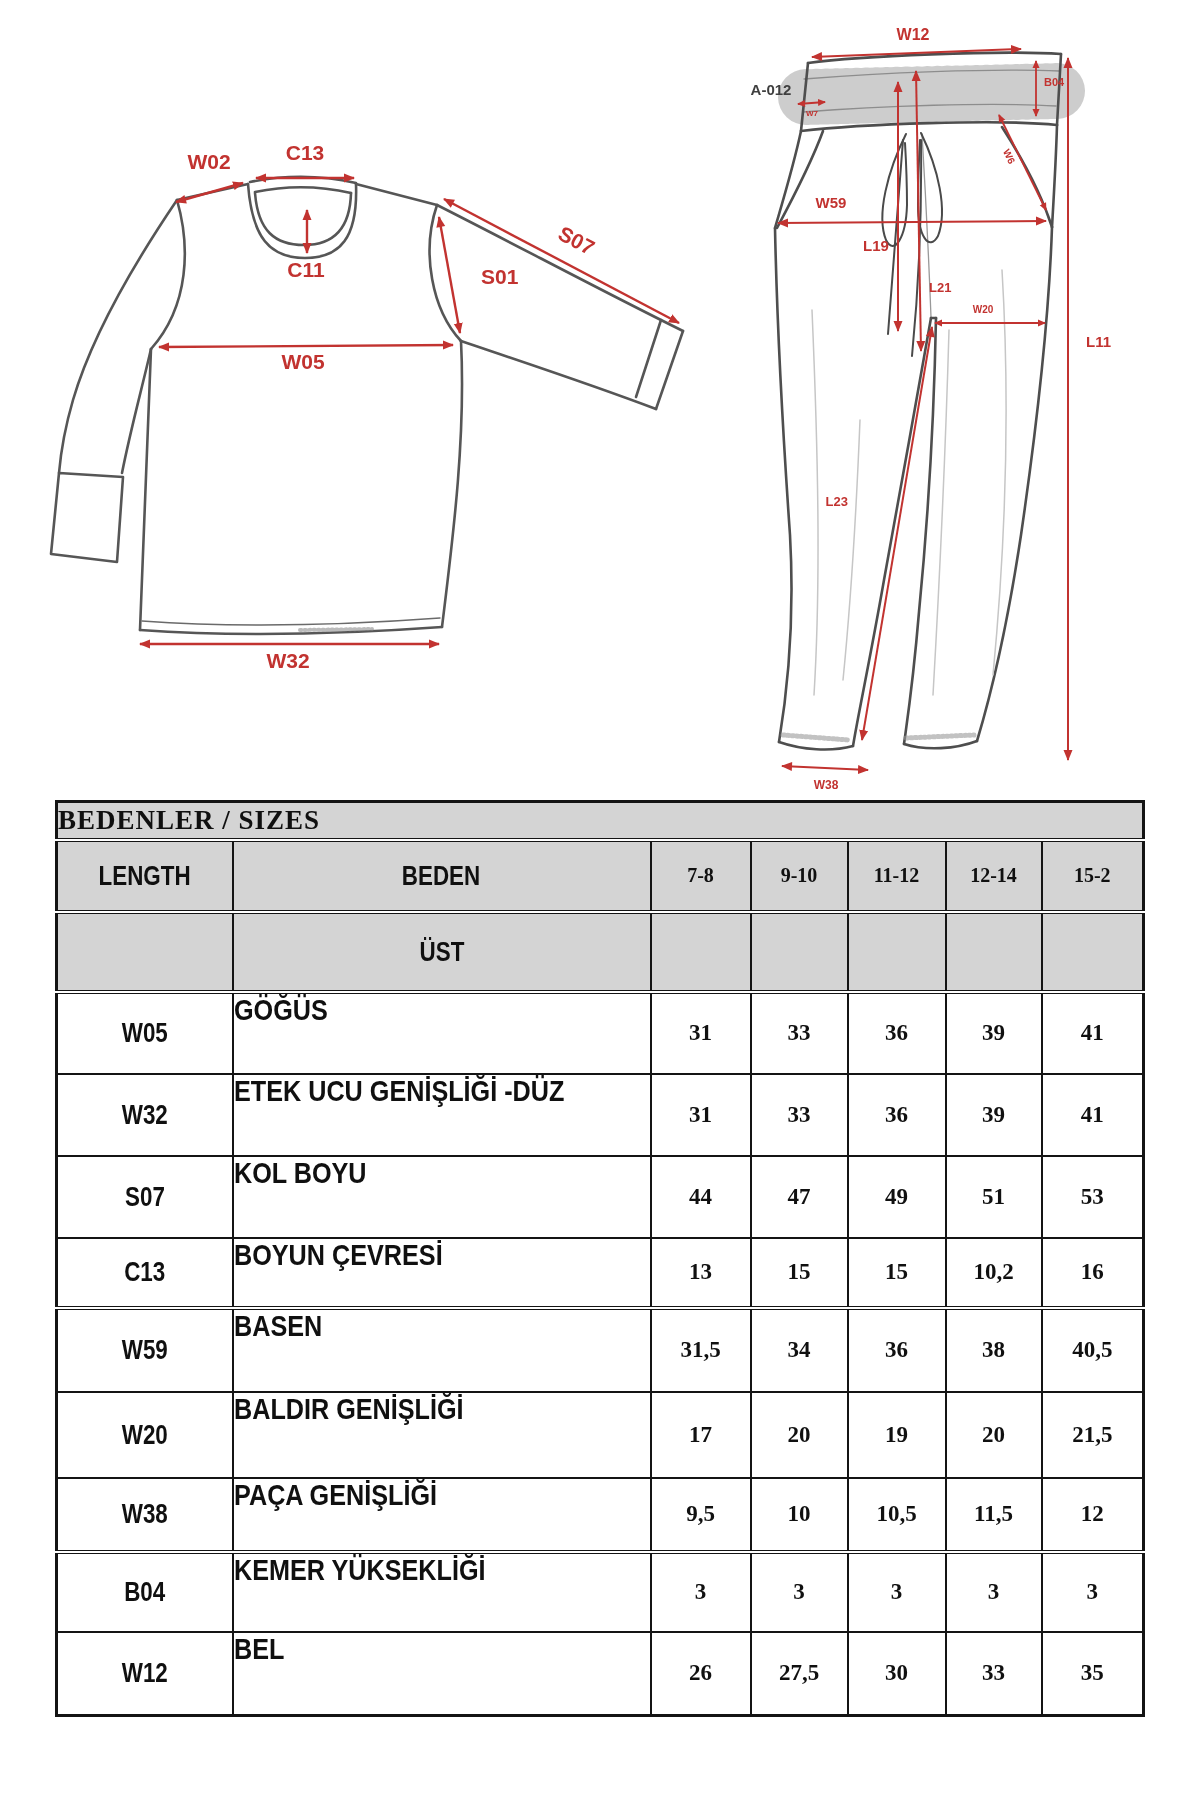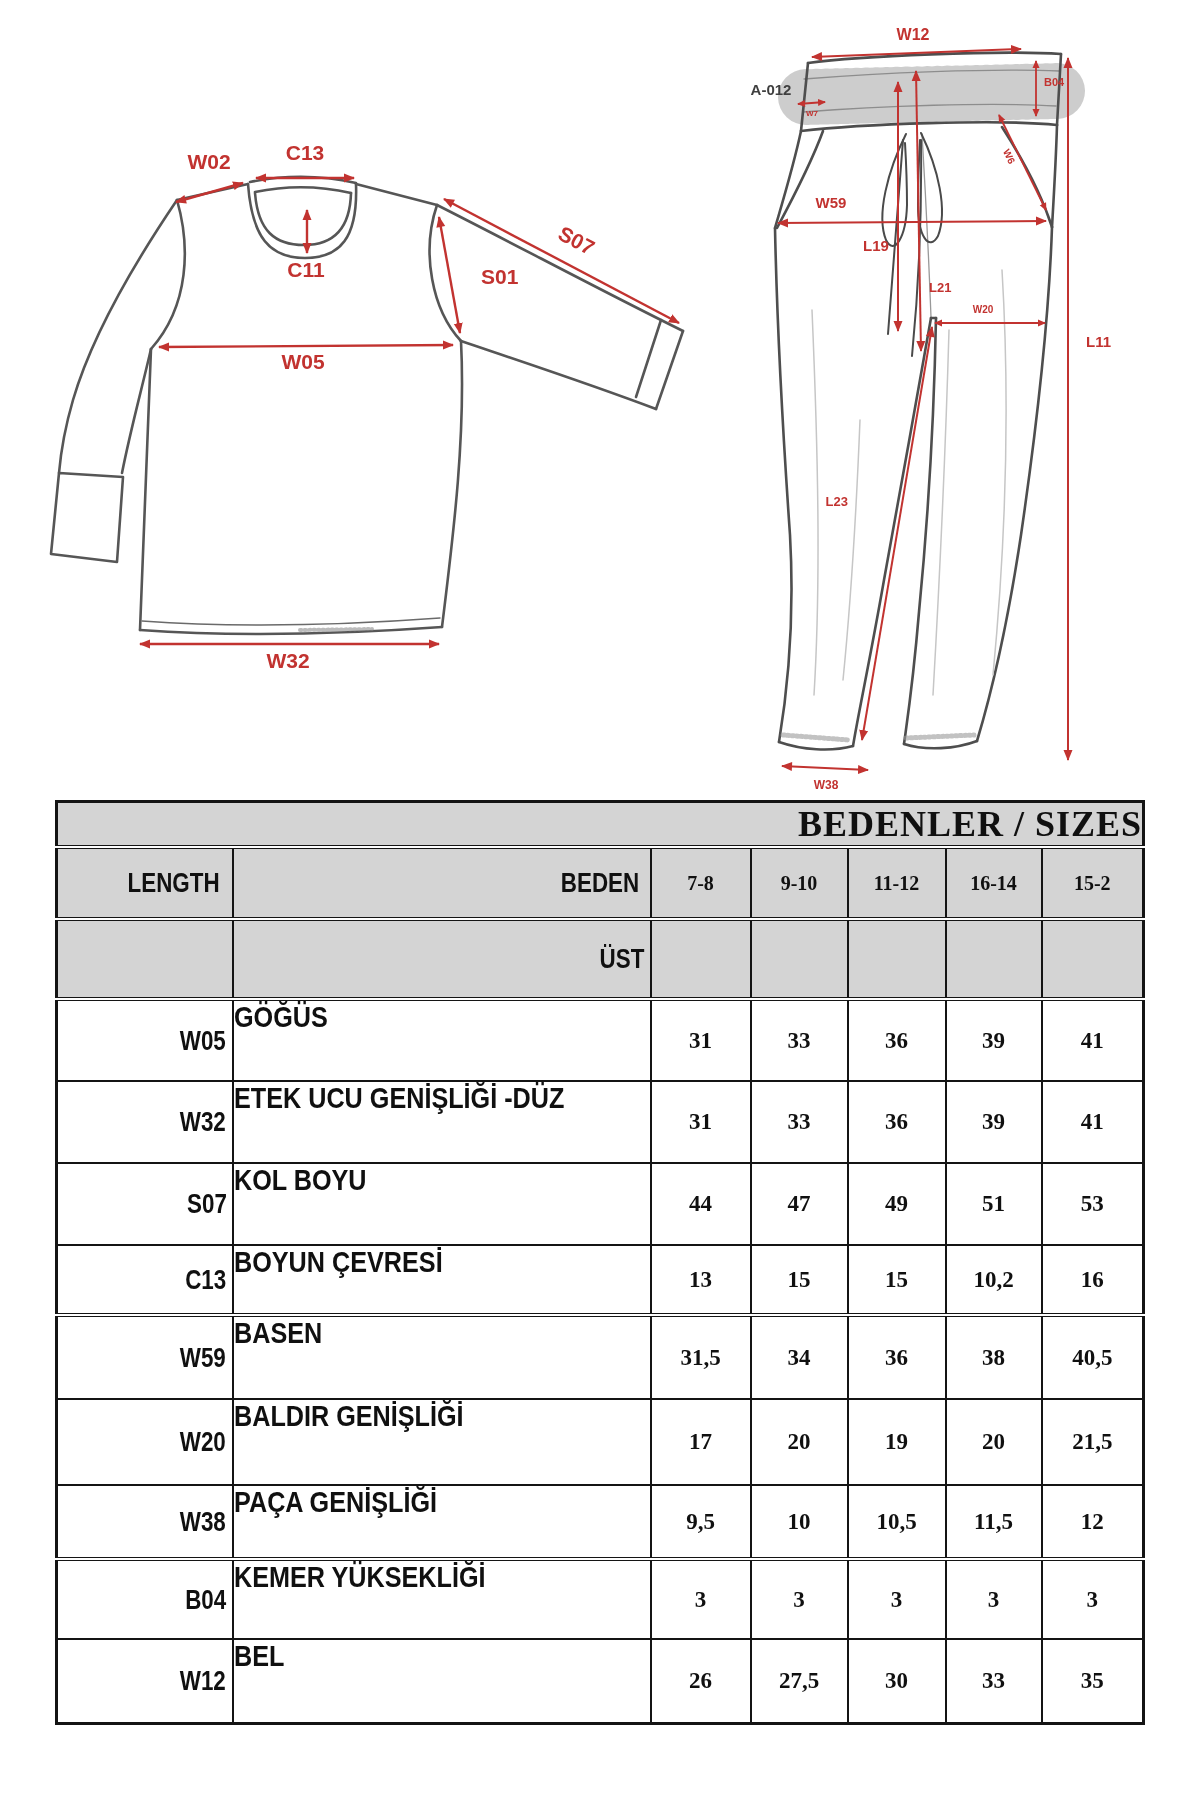--- a/index.html
+++ b/index.html
@@ -16,28 +16,28 @@
     border-collapse:collapse;table-layout:fixed;color:#101010;
     border:3px solid #141414;background:#fff;
   }
   .sizetable td{border:2px solid #141414;overflow:hidden;padding:0;}
   .sizetable tr.dbl td{border-top:4px double #141414;}
   .gray{background:#d4d4d4;}
   .rh38{height:38px}.rh68{height:80px}.rh70{height:70px}.rh72{height:72px}
   .rh74{height:74px}.rh80{height:80px}.rh82{height:82px}.rh84{height:84px}.rh86{height:86px}
 
   .title-cell{
-    text-align:right;vertical-align:middle;
-    font-family:"Liberation Serif",serif;font-weight:bold;font-size:36px;letter-spacing:1px;
+    text-align:left;vertical-align:middle;
+    font-family:"Liberation Serif",serif;font-weight:bold;font-size:27px;letter-spacing:1px;
   }
   .hser{
     text-align:center;vertical-align:middle;
     font-family:"Liberation Serif",serif;font-weight:bold;font-size:20px;
   }
-  .hcond,.code-cell,.sect-cell{text-align:right;vertical-align:middle;}
+  .hcond,.code-cell,.sect-cell{text-align:center;vertical-align:middle;}
   .cx{
     display:inline-block;transform:scaleX(.8);transform-origin:50% 50%;
     font-weight:bold;font-size:28px;white-space:nowrap;line-height:1;
   }
   .desc-cell{vertical-align:top;text-align:left;padding:2px 0 0 5px;margin-left:28px;}
   .lx{
     display:inline-block;transform:scaleX(.84);transform-origin:0 0;
     font-weight:bold;font-size:30px;white-space:nowrap;line-height:1.05;
   }
   .val-cell{
@@ -208,21 +208,21 @@
         <tr class="rh38">
       <td colspan="7" class="gray title-cell">BEDENLER / SIZES</td>
     </tr>
 
     <tr class="rh72 dbl">
       <td class="gray hcond"><span class="cx">LENGTH</span></td>
       <td class="gray hcond"><span class="cx">BEDEN</span></td>
       <td class="gray hser">7-8</td>
       <td class="gray hser">9-10</td>
       <td class="gray hser">11-12</td>
-      <td class="gray hser">16-14</td>
+      <td class="gray hser">12-14</td>
       <td class="gray hser">15-2</td>
     </tr>
 
     <tr class="rh68 dbl">
       <td class="gray"></td>
       <td class="gray sect-cell"><span class="cx">ÜST</span></td>
       <td class="gray"></td>
           <td class="gray"></td>
       <td class="gray"></td>
           <td class="gray"></td>

